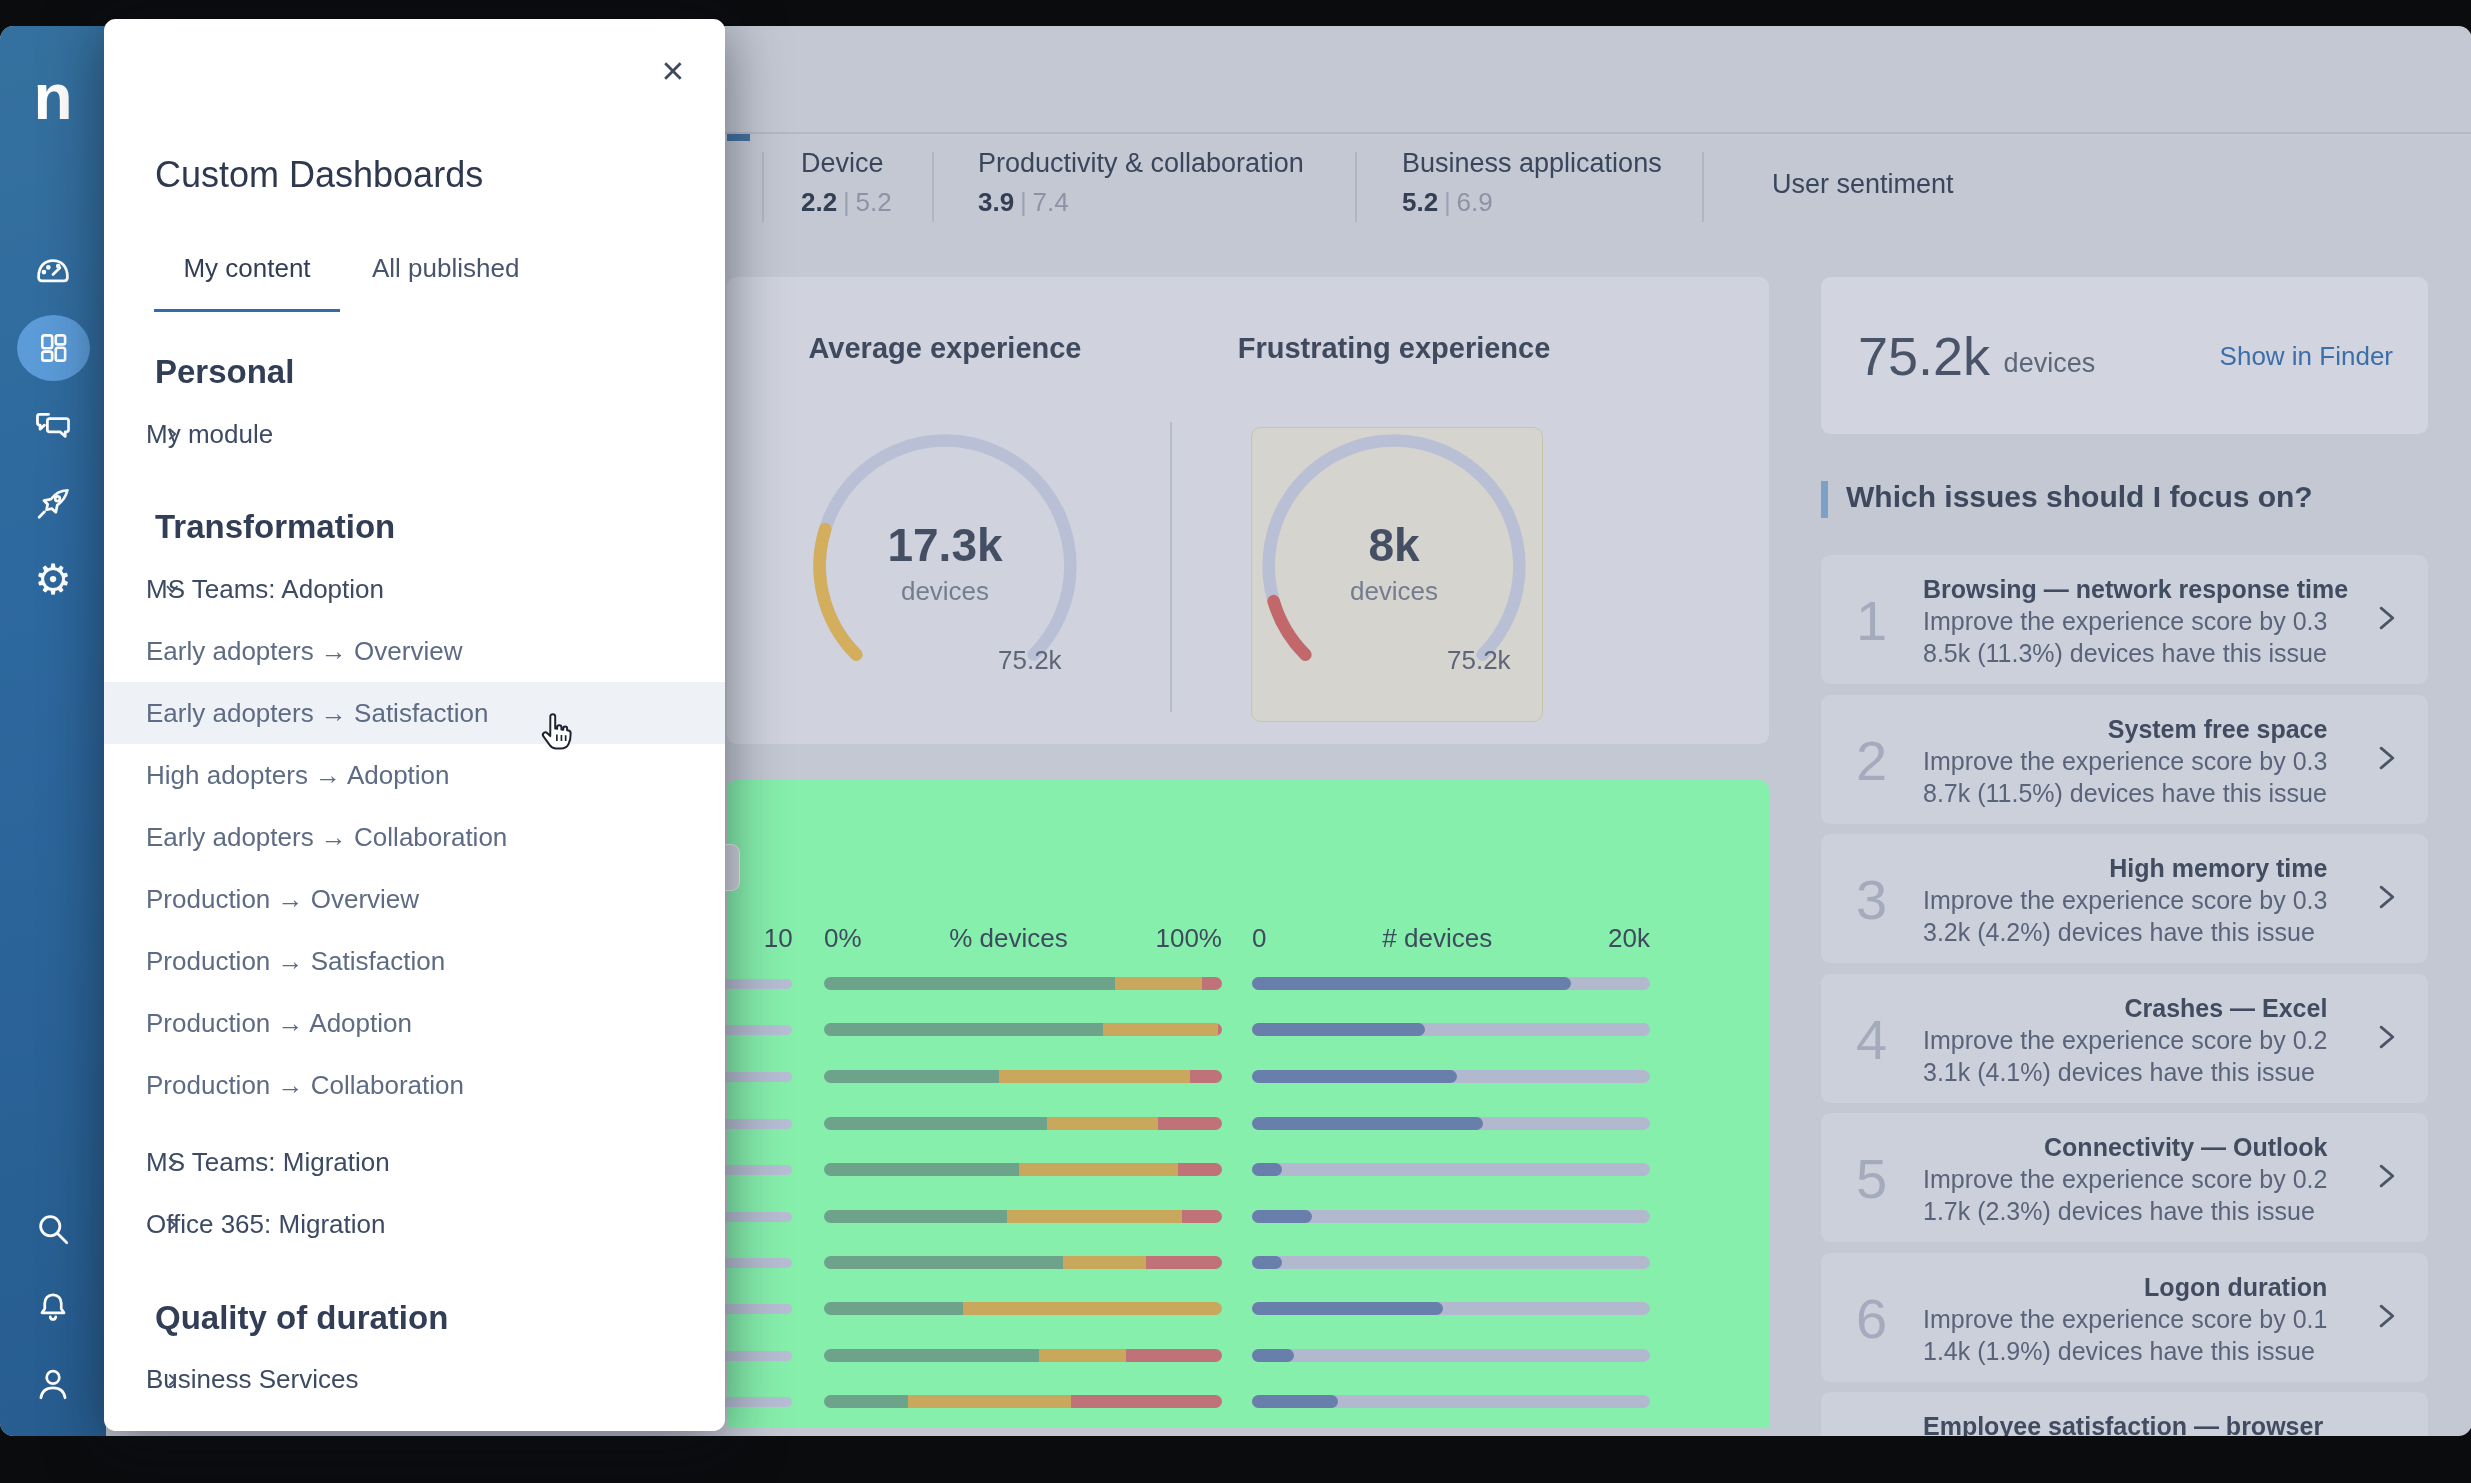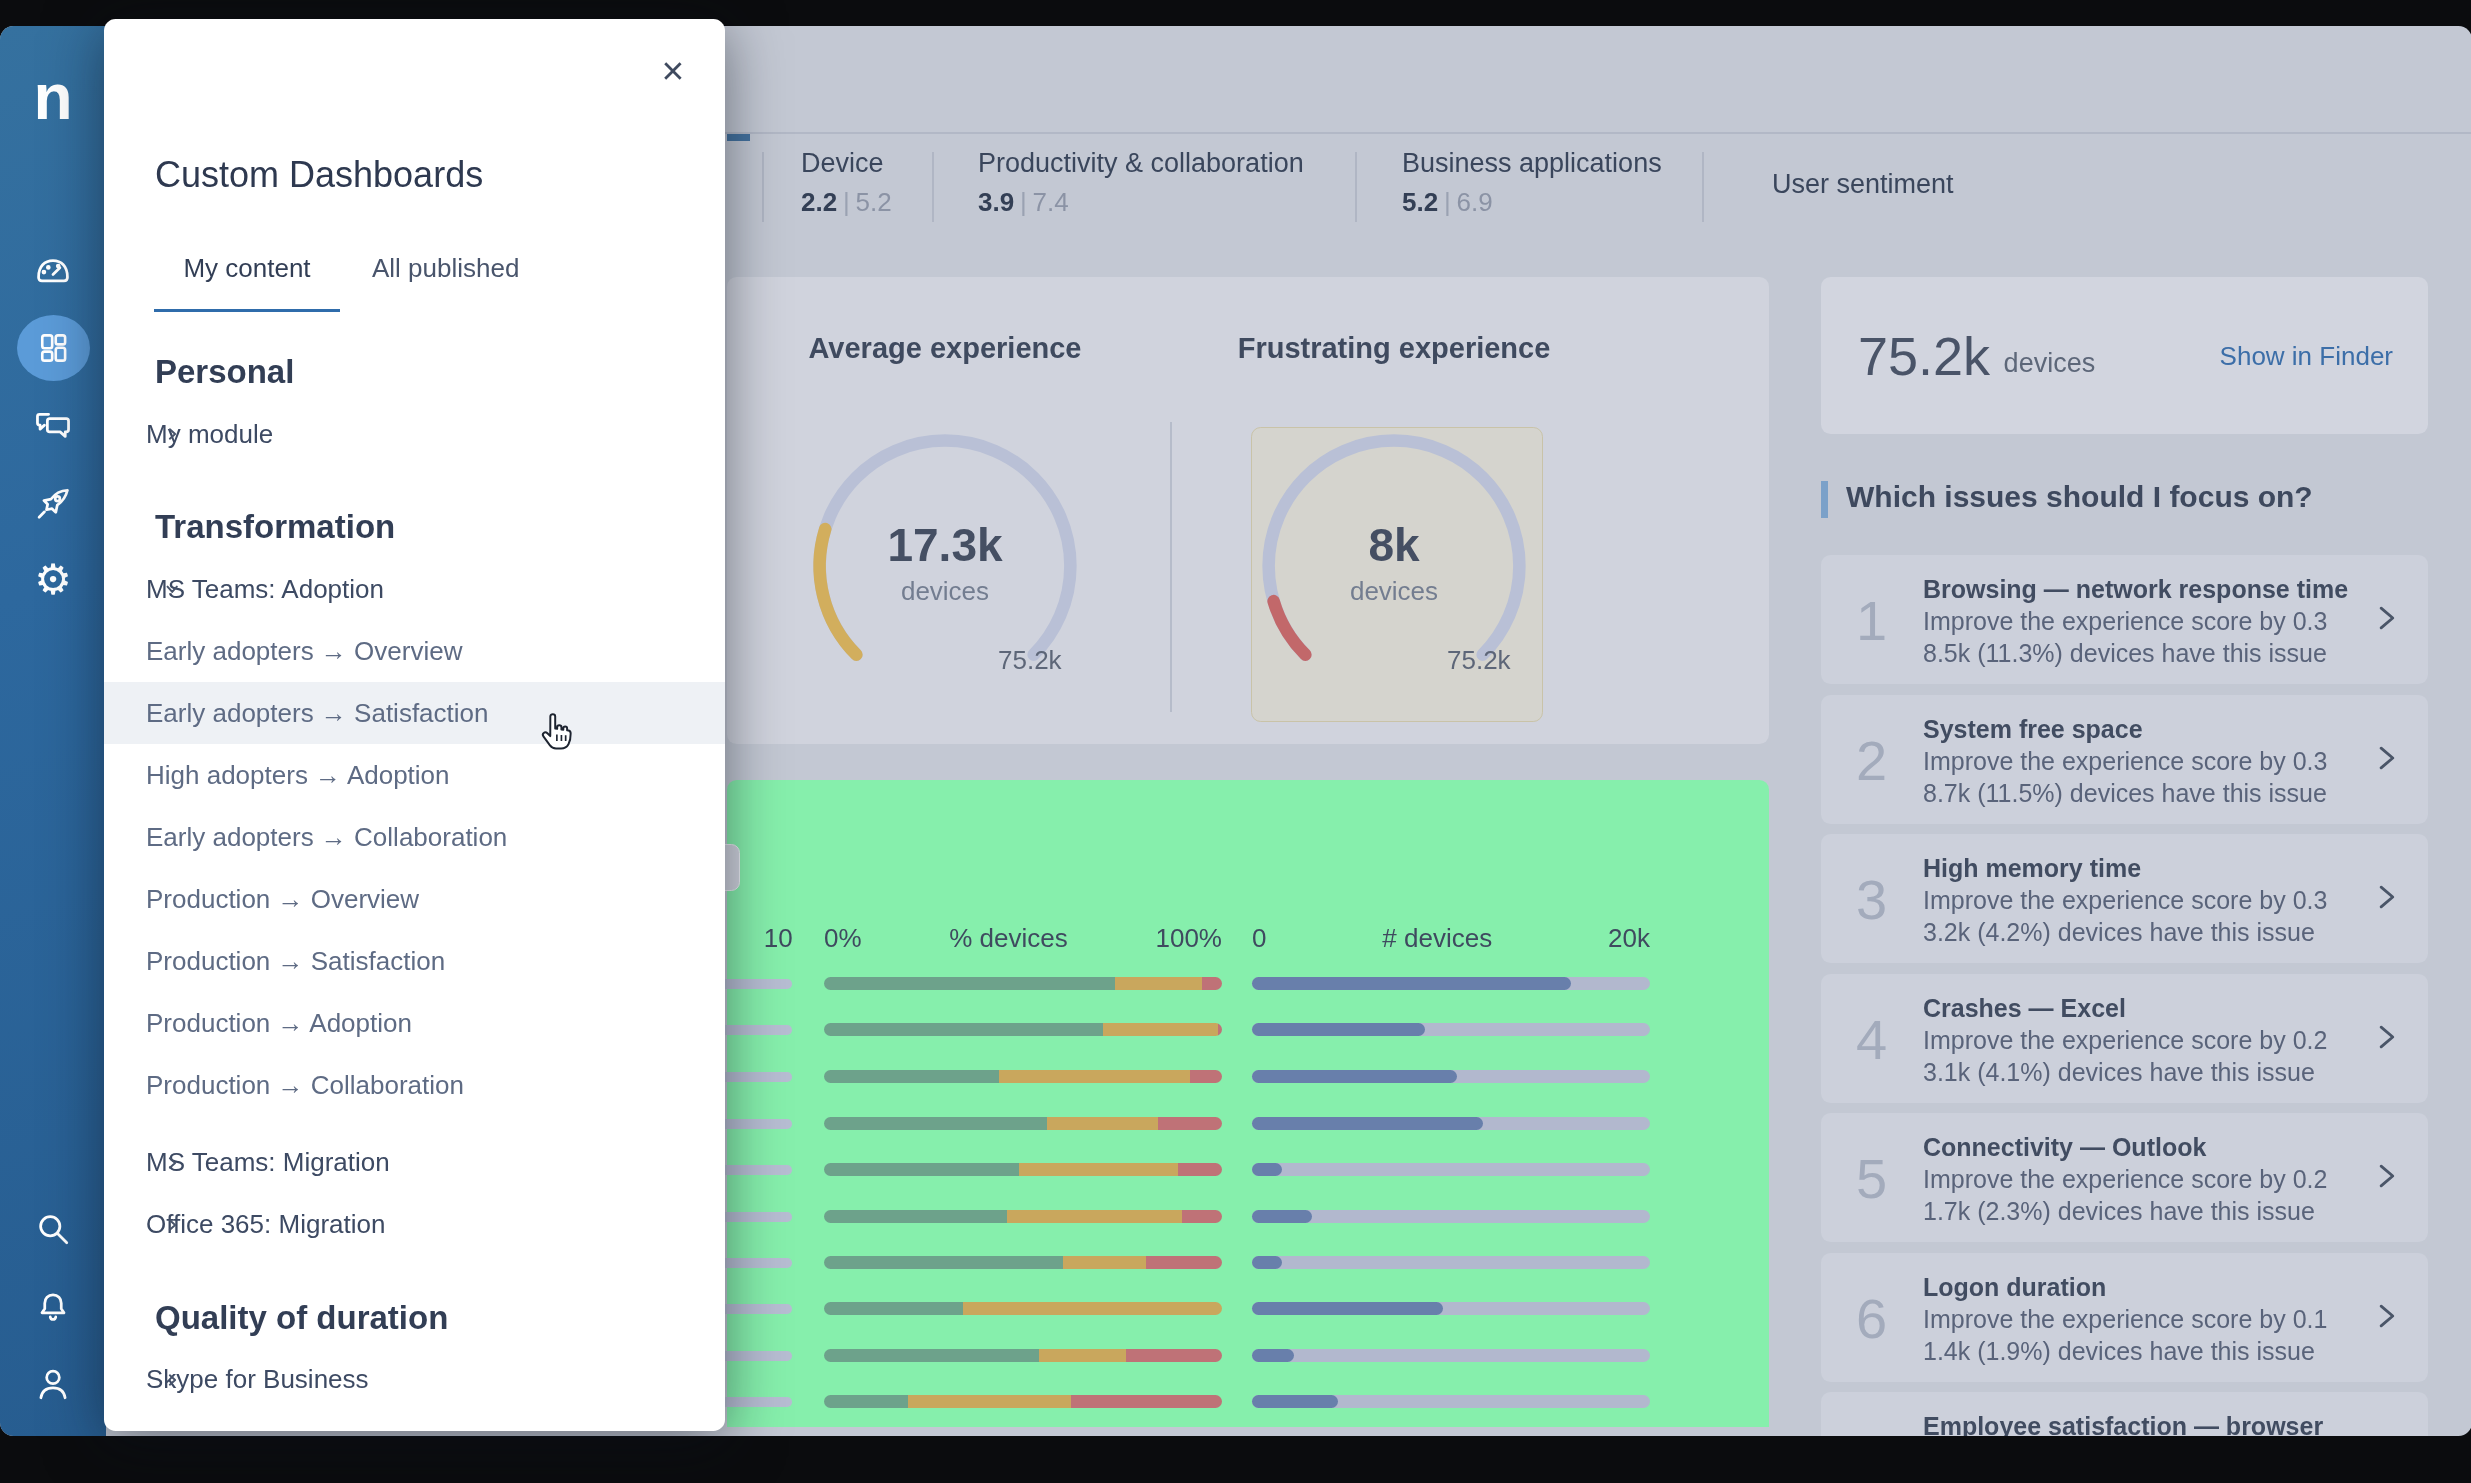--- a/index.html
+++ b/index.html
@@ -56,21 +56,21 @@
   #devices-card{left:1715px;top:251px;width:607px;height:157px;background:#d2d5df;display:flex;align-items:center;}
   #devices-num{font-size:54px;font-weight:500;color:#4a5468;margin-left:37px;}
   #devices-unit{font-size:27px;color:#5d6779;margin-left:13.5px;margin-top:15.4px;}
   #finder-link{position:absolute;right:35px;top:64px;font-size:26px;color:#3c6ea8;cursor:pointer;}
   #focus-head{position:absolute;left:1715px;top:454px;width:607px;height:39px;}
   #focus-bar{position:absolute;left:0;top:1px;width:6.8px;height:37px;background:#7ba1c9;}
   #focus-text{position:absolute;left:25px;top:0;font-size:30px;font-weight:600;color:#3e495e;white-space:nowrap;}
   .issue{position:absolute;left:1715px;width:607px;height:129px;background:#ccd0db;border-radius:9.7px;cursor:pointer;}
   .inum{position:absolute;left:35px;top:50%;transform:translateY(-50%);font-size:56px;font-weight:300;color:#a3abbc;}
   .itxt{position:absolute;left:102px;top:18.3px;line-height:32px;font-size:25px;color:#59637a;}
-  .ititle{font-weight:700;color:#414c61;}
+  .ititle{font-weight:700;color:#414c61;text-align:right;}
   .ichev{position:absolute;right:29px;top:50%;transform:translateY(-50%);}
   
   #modal{position:absolute;left:104px;top:19.3px;width:621px;height:1412px;background:#ffffff;
     border-radius:11.6px;box-shadow:0 9.7px 58px rgba(10,15,25,0.5);overflow:hidden;}
   #modal-close{position:absolute;right:31px;top:31px;width:42px;height:42px;text-align:center;
     font-size:39px;line-height:42px;color:#3f4a5f;cursor:pointer;}
   #modal-title{position:absolute;left:51px;top:135px;font-size:36px;font-weight:500;color:#2e3950;text-align:center;}
   #modal-tabs{position:absolute;left:50px;top:234px;display:flex;}
   .mtab{font-size:26px;padding:0 0 25px 0;width:186px;text-align:center;color:#49556c;cursor:pointer;
     border-bottom:3.9px solid transparent;}
@@ -485,20 +485,28 @@
         </span>
         <span class="rlbl">Office 365: Migration</span>
       </div>
       <div class="m-header">Quality of duration</div>
       <div class="m-row">
         <span class="chev">
           <svg width="16.4" height="16.4" viewBox="0 0 14 14" fill="none" stroke="#49556c" stroke-width="1.7" stroke-linecap="round" stroke-linejoin="round">
             <path d="M5 3 L9.5 7 L5 11"></path>
           </svg>
         </span>
+        <span class="rlbl">Business Services</span>
+      </div>
+      <div class="m-row">
+        <span class="chev">
+          <svg width="16.4" height="16.4" viewBox="0 0 14 14" fill="none" stroke="#49556c" stroke-width="1.7" stroke-linecap="round" stroke-linejoin="round">
+            <path d="M5 3 L9.5 7 L5 11"></path>
+          </svg>
+        </span>
         <span class="rlbl">Skype for Business</span>
       </div>
     </div>
 </div>
 
 <div id="cursor">
   <svg width="37" height="44" viewBox="0 0 24 29">
     <path d="M8.6 3.6 c0-1.9 3.2-1.9 3.2 0 V11.6 l1.3.15 v-1.1 c0-1.6 2.8-1.6 2.8 0 v1.5 l1.25.15 v-1 c0-1.5 2.5-1.5 2.5 0 v1.4 l1 .2 c.9.25 1.35.9 1.35 1.9 0 2.6-.45 5.2-1.45 7.1 -.95 1.8-2.4 2.8-4.9 2.8 h-3.3 c-1.7 0-3-.65-4-2 l-4.2-5.8 c-1.5-2 .9-3.8 2.5-2.2 l1.9 1.85 Z" fill="#ffffff" stroke="#1d2430" stroke-width="1.3" stroke-linejoin="round"></path>
     <path d="M12.9 15.5 v4.2 M15.9 15.8 v3.9 M18.7 16 v3.7" stroke="#1d2430" stroke-width="1.1" fill="none"></path>
   </svg>

